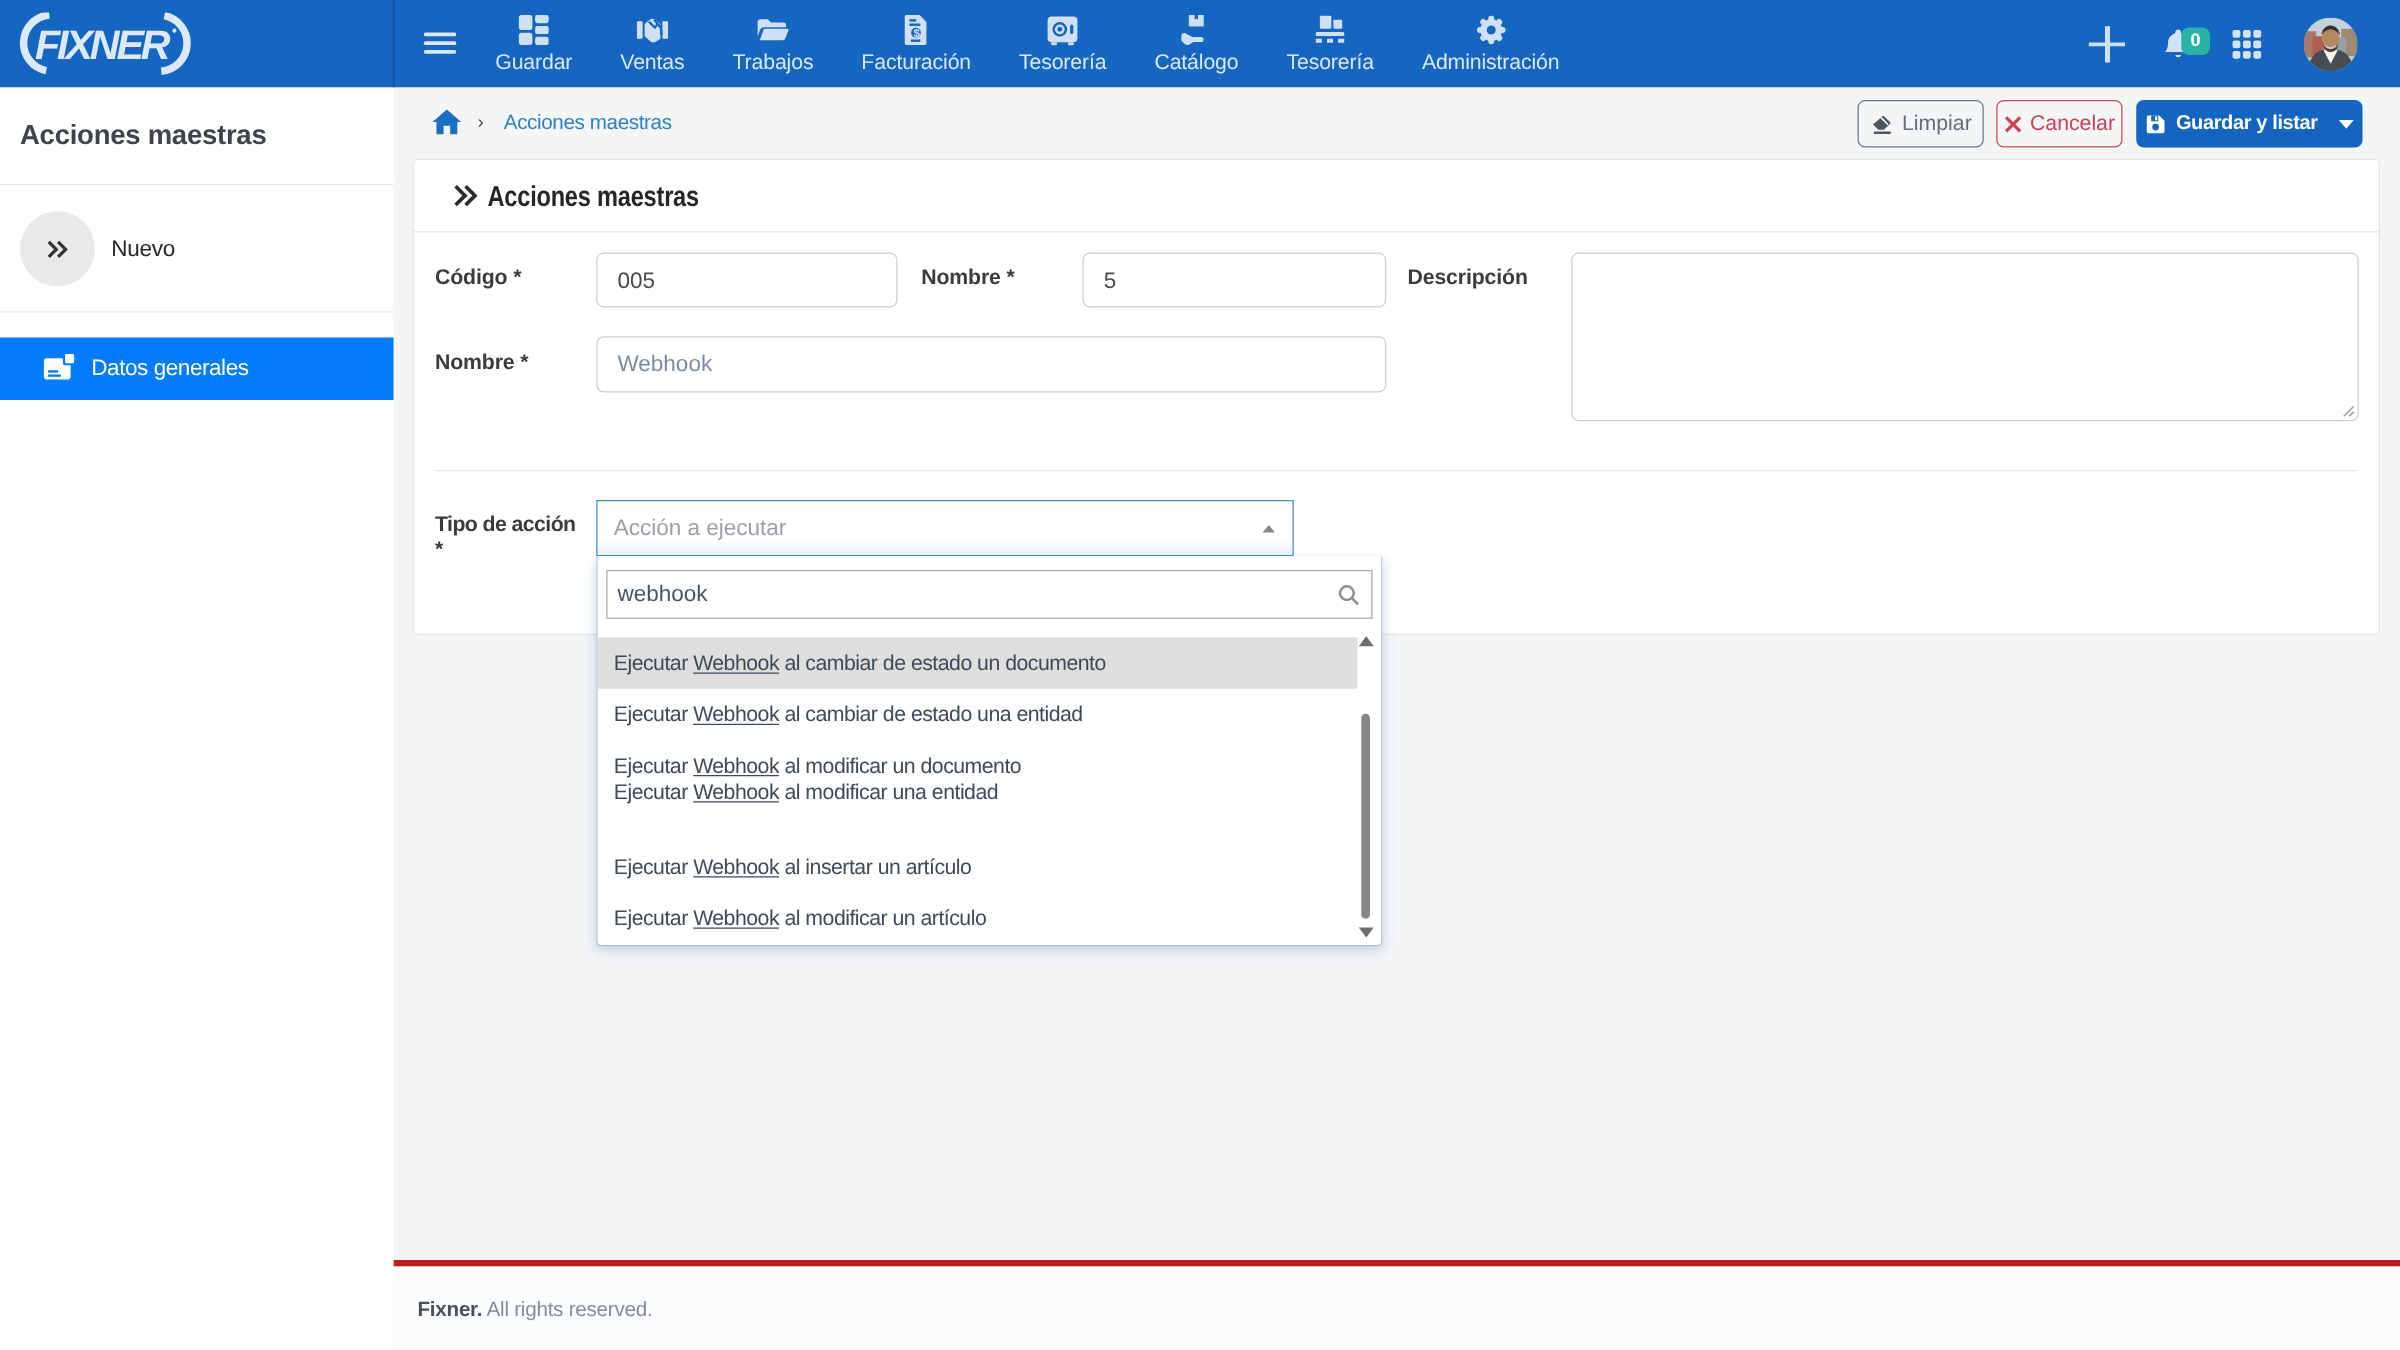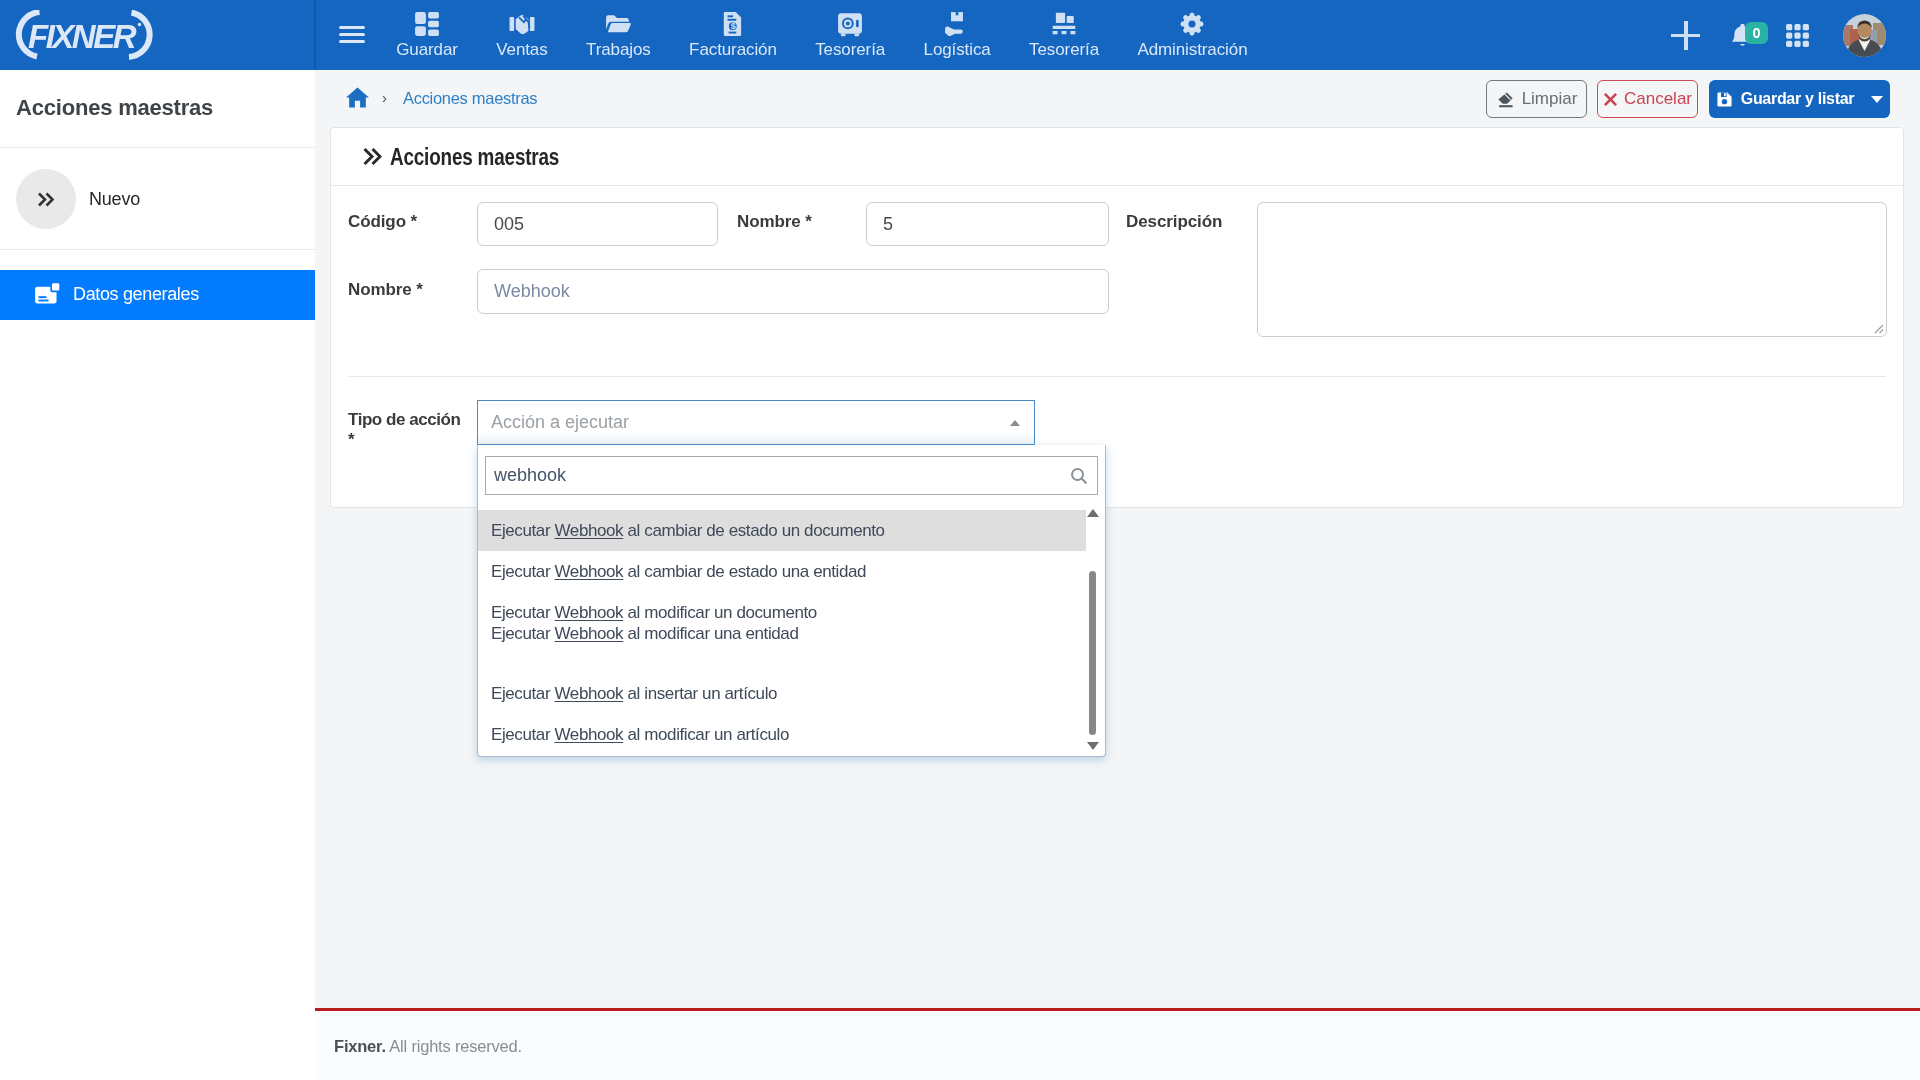--- a/index.html
+++ b/index.html
@@ -60,21 +60,21 @@
            box-shadow:0 3px 9px rgba(90,140,190,0.35); }
   .search { position:absolute; left:485px; top:456px; width:613px; height:39px; border:1px solid #a5abb1;
             background:#fff; font-size:18px; color:#44546a; display:flex; align-items:center; padding-left:8px; }
   .opt { position:absolute; left:478px; width:608px; height:41px; font-size:17px; color:#3f4a59; 
          display:flex; align-items:center; padding-left:13px; letter-spacing:-0.4px; }
   .opt u { text-underline-offset:2px; }
   .thumb { position:absolute; left:1089px; top:571px; width:7px; height:164px; background:#878787; border-radius:4px; }
   .tri-up { width:0; height:0; border-left:6px solid transparent; border-right:6px solid transparent; border-bottom:8px solid #6d6d6d; }
   .tri-down { width:0; height:0; border-left:6px solid transparent; border-right:6px solid transparent; border-top:8px solid #6d6d6d; }
   
-  .footer { position:absolute; left:315px; top:1008px; width:1605px; height:72px; background:#fbfcfd; border-top:3px solid #b91c1c; }
+  .footer { position:absolute; left:315px; top:1008px; width:1605px; height:72px; background:#fbfcfd; border-top:5px solid #b91c1c; }
   .footer .txt { position:absolute; left:19px; top:26px; font-size:16.5px; color:#858d95; letter-spacing:-0.2px; }
   .footer b { color:#4a5057; }
 </style>
 </head>
 <body>
 <div class="topbar"></div>
 <div class="logo-divider"></div>
 
 <svg class="abs" style="left:12px;top:10px" width="148" height="50" viewBox="0 0 148 50">
   <path d="M27.5 2 A 22.5 22.5 0 0 0 25 46.5" fill="none" stroke="#dce8f7" stroke-width="6"></path>
@@ -138,21 +138,21 @@
       <rect x="17.6" y="8" width="2.4" height="7" rx="1.2" fill="#1566c1"></rect>
     </svg>
       <div class="lbl">Tesorería</div>
     </div>
   <div class="navitem">
       <svg viewBox="0 0 24 24" fill="#cfe0f4">
       <path d="M6.5 1 h11 v8.5 h-11 z"></path>
       <path d="M10.8 1 h2.4 v3.5 l-1.2-1 -1.2 1 z" fill="#1566c1"></path>
       <path d="M1 16.5 c0-2 1.8-2.6 3-2 l5.2 2.6 h6.3 a1.9 1.9 0 0 1 0 3.8 H10 l-3.5 1.9 c-1 .5-2 .4-2.8-.3 L1 20 z"></path>
     </svg>
-      <div class="lbl">Logística</div>
+      <div class="lbl">Catálogo</div>
     </div>
   <div class="navitem">
       <svg viewBox="0 0 24 24" fill="#cfe0f4">
       <rect x="4.5" y="1.5" width="8.5" height="9.5" rx="0.8"></rect>
         <rect x="14.5" y="4.5" width="6.5" height="6.5" rx="0.8"></rect>
       <rect x="1.5" y="13.5" width="21" height="3" rx="0.8"></rect>
       <path d="M1.5 18.5 h4.5 v3 h-4.5 z M9.8 18.5 h4.4 v3 h-4.4 z M18 18.5 h4.5 v3 h-4.5 z"></path>
     </svg>
       <div class="lbl">Tesorería</div>
     </div>

